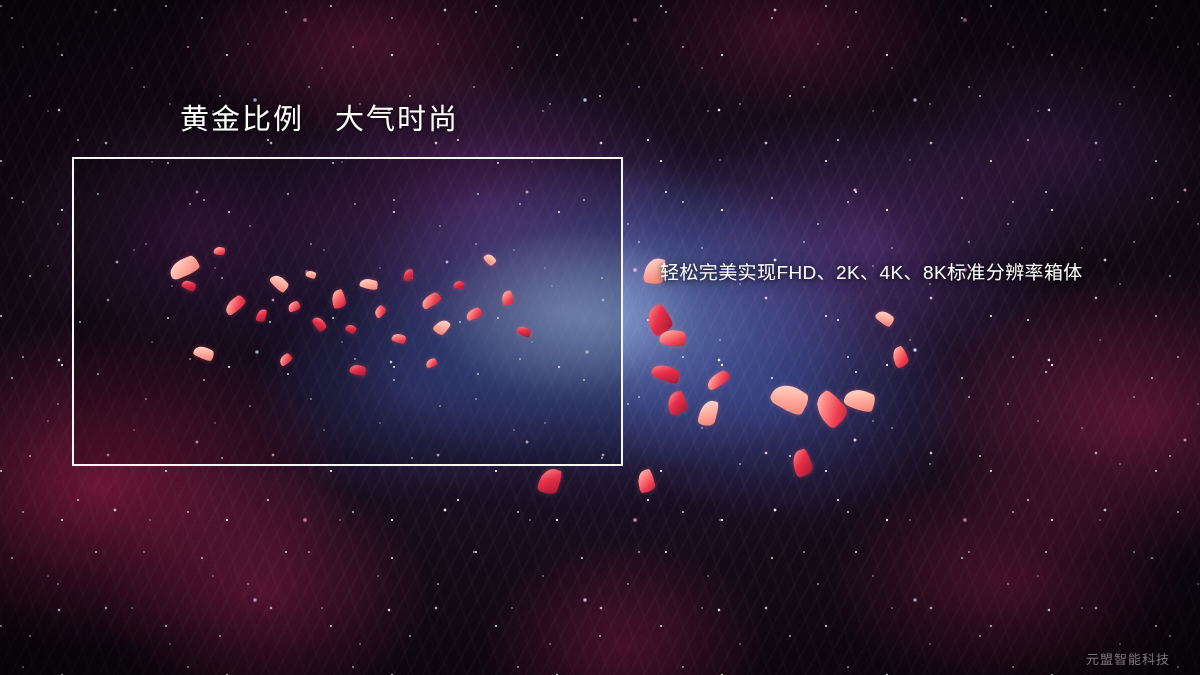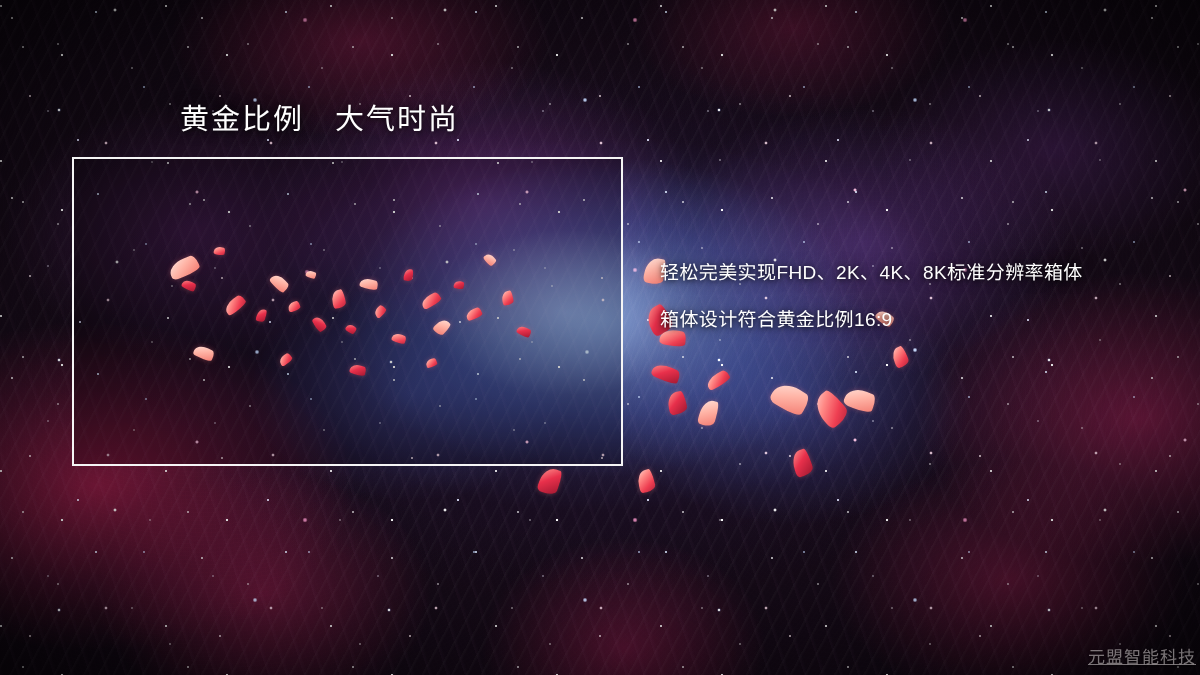--- a/index.html
+++ b/index.html
@@ -209,27 +209,26 @@
     text-shadow: 0 1px 5px rgba(0,0,0,0.80), 0 0 14px rgba(0,0,0,0.5);
   }
   .body-line {
     margin-bottom: 20px;
     white-space: nowrap;
   }
   .body-line:last-child { margin-bottom: 0; }
 
   .watermark {
     position: absolute;
-    right: 4px;
+    right: 30px;
     bottom: 7px;
-    font-size: 17px;
+    font-size: 13px;
     letter-spacing: 1px;
     color: rgba(205,198,200,0.58);
     text-shadow: 0 1px 2px rgba(0,0,0,0.5);
-    text-decoration: underline;
   }
 </style>
 </head>
 <body>
 
 <div class="slide">
 
   <div class="bg-layer bg-base"></div>
   <div class="bg-layer bg-red"></div>
   <div class="bg-layer bg-violet"></div>
@@ -300,18 +299,17 @@
           <div class="petal pale" style="left: 120px; top: 188px; width: 20px; height: 12px; transform: rotate(26deg);"></div>
           <div class="petal" style="left: 205px; top: 196px; width: 13px; height: 9px; transform: rotate(-34deg);"></div>
           <div class="petal deep" style="left: 276px; top: 206px; width: 16px; height: 10px; transform: rotate(18deg);"></div>
           <div class="petal" style="left: 352px; top: 200px; width: 11px; height: 8px; transform: rotate(-16deg);"></div>
         </div>
     </div>
   </div>
 
   <div class="body-text">
     <div class="body-line">轻松完美实现FHD、2K、4K、8K标准分辨率箱体</div>
-    <div class="body-line">箱体设计符合黄金比例16:9</div>
   </div>
 
   <div class="watermark">元盟智能科技</div>
 
 </div>
 
 </body></html>

